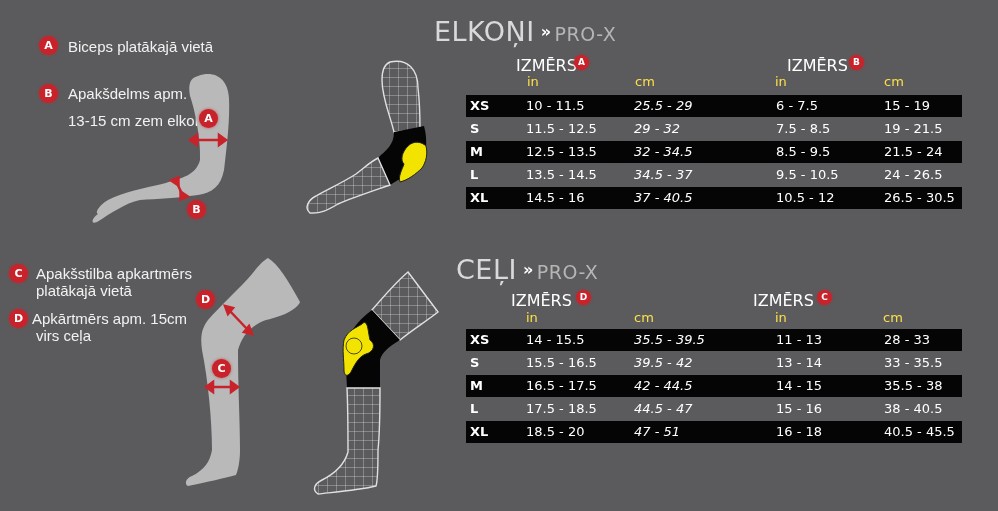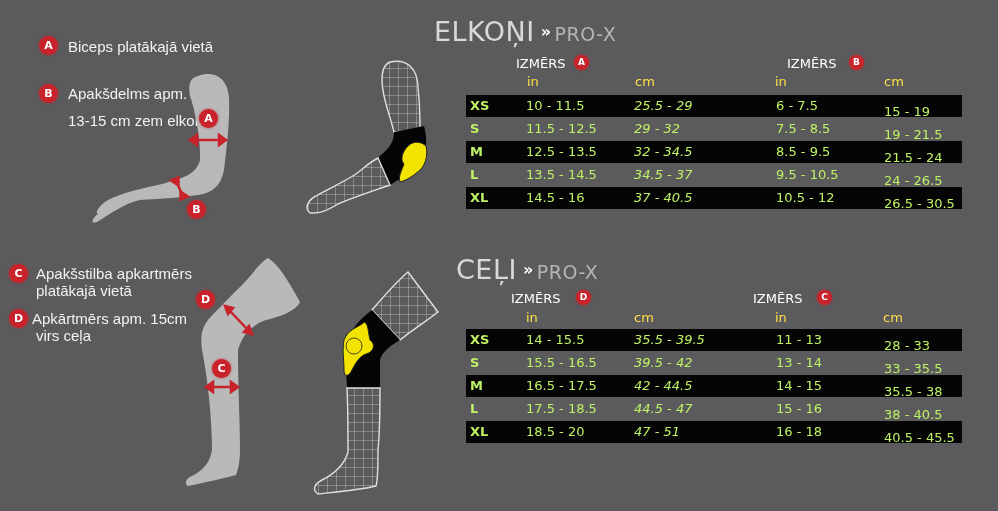--- a/index.html
+++ b/index.html
@@ -7,31 +7,31 @@
          font-family:"Liberation Sans", sans-serif; color:#fff; }
   .abs { position:absolute; }
   .badge { position:absolute; width:19px; height:19px; border-radius:50%; background:#c8232b;
            color:#fff; font-family:"DejaVu Sans", sans-serif; font-weight:bold; font-size:11px;
            line-height:19px; text-align:center; box-shadow:0 0 3px rgba(200,35,43,0.7); }
   .badge.sm { width:15px; height:15px; line-height:15px; font-size:9px; }
   .legend-text { position:absolute; font-size:15px; line-height:16px; color:#f2f2f2; }
   .title { position:absolute; font-family:"DejaVu Sans", sans-serif; color:#d9d9d9; font-size:27px; letter-spacing:0.5px; }
   .title .sep { font-size:16px; font-weight:bold; color:#fff; margin:0 3px 0 6px; vertical-align:4px; }
   .title .model { font-size:19px; color:#b5b5b5; font-family:"DejaVu Sans", sans-serif; }
-  .izmers { position:absolute; font-size:13px; color:#fff; font-family:"DejaVu Sans", sans-serif; }
+  .izmers { position:absolute; font-size:16px; color:#fff; font-family:"DejaVu Sans", sans-serif; }
   .unit { position:absolute; font-size:13px; color:#fde047; font-family:"DejaVu Sans", sans-serif; }
   .tbl { position:absolute; left:466px; width:496px; }
-  .row { position:relative; height:22px; margin-bottom:1px; font-family:"DejaVu Sans", sans-serif; font-size:13px; color:#bef264; }
+  .row { position:relative; height:22px; margin-bottom:1px; font-family:"DejaVu Sans", sans-serif; font-size:13px; color:#ffffff; }
   .row.dark { background:#050505; }
   .row span { position:absolute; top:3px; white-space:nowrap; }
   .row .sz { left:4px; font-weight:bold; }
   .row .c1 { left:60px; }
   .row .c2 { left:168px;font-style:italic; }
   .row .c3 { left:310px; }
-  .row .c4 { left:418px;margin-top:6px; }
+  .row .c4 { left:418px; }
 </style>
 </head>
 <body>
 
 <div>
   <div class="badge" style="left:39px;top:36px;">A</div>
   <div class="legend-text" style="left:68px;top:39px;">Biceps platākajā vietā</div>
 </div>
 <div>
   <div class="badge" style="left:39px;top:84px;">B</div>

